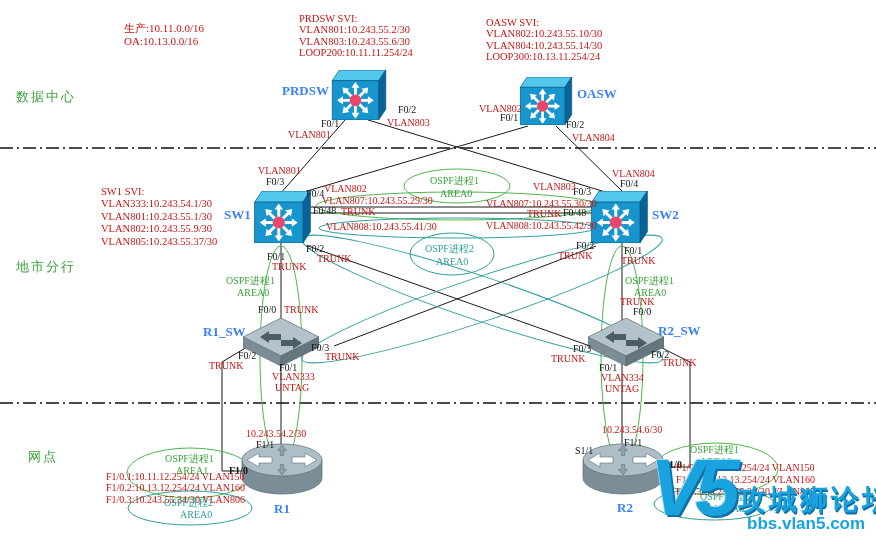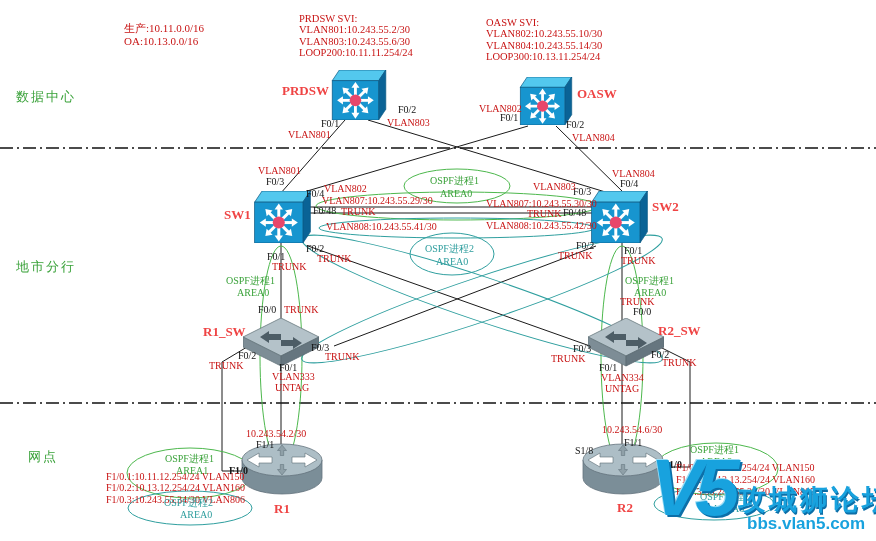--- a/index.html
+++ b/index.html
@@ -4,21 +4,21 @@
 <style>
   html,body{margin:0;padding:0;background:#fff;}
   #canvas{position:relative;width:876px;height:541px;background:#fff;overflow:hidden;
           font-family:"Liberation Serif",serif;}
   svg.overlay{position:absolute;left:0;top:0;z-index:1;}
   .icon{position:absolute;z-index:2;}
   .lbl{position:absolute;z-index:3;font-size:10px;color:#141414;white-space:nowrap;line-height:10px;}
   .red{color:#c81414;}
   .grn{color:#3aa23a;}
   .teal{color:#2d9d9d;}
-  .dev{color:#ef4444;font-weight:bold;font-size:13px;}
+  .dev{color:#3b82f6;font-weight:bold;font-size:13px;}
   .region{color:#3aa23a;font-size:13px;letter-spacing:2px;}
   .svi{position:absolute;z-index:3;font-size:10.5px;line-height:11.4px;color:#c81414;white-space:nowrap;}
   .svi div{white-space:nowrap;}
   .sub{font-size:10px;line-height:11.3px;}
   .wm{position:absolute;z-index:6;color:#18a2de;font-family:"Liberation Sans",sans-serif;white-space:nowrap;}
   .wm-logo{font-size:80px;font-weight:900;font-style:italic;letter-spacing:-8px;
            text-shadow:2px 2px 0 #0c6fa8, -1px -1px 0 #9adcf5;}
   .wm-name{font-size:28px;font-weight:900;letter-spacing:3px;text-shadow:1px 2px 0 #0c6fa8;}
   .wm-site{font-size:17px;font-weight:bold;text-align:right;}
   line,polyline{stroke:#1a1a1a;stroke-width:1;fill:none;}
@@ -117,20 +117,27 @@
     <div>VLAN801:10.243.55.2/30</div>
     <div>VLAN803:10.243.55.6/30</div>
     <div>LOOP200:10.11.11.254/24</div>
   </div>
   <div class="svi" style="left:486px;top:17px">
     <div>OASW SVI:</div>
     <div>VLAN802:10.243.55.10/30</div>
     <div>VLAN804:10.243.55.14/30</div>
     <div>LOOP300:10.13.11.254/24</div>
   </div>
+  <div class="svi" style="left:101px;top:186px;line-height:12.4px">
+    <div>SW1 SVI:</div>
+    <div>VLAN333:10.243.54.1/30</div>
+    <div>VLAN801:10.243.55.1/30</div>
+    <div>VLAN802:10.243.55.9/30</div>
+    <div>VLAN805:10.243.55.37/30</div>
+  </div>
 
   <svg class="icon" style="left:330px;top:70px" width="58" height="50">
       <use href="#sym-mlswitch"></use>
     </svg>
   <svg class="icon" style="left:518px;top:77px" width="56" height="48">
       <use href="#sym-mlswitch"></use>
     </svg>
   <svg class="icon" style="left:254px;top:191px" width="57" height="52">
       <use href="#sym-mlswitch"></use>
     </svg>
@@ -146,21 +153,21 @@
   <svg class="icon" style="left:240px;top:436px" width="84" height="64">
       <use href="#sym-router"></use>
     </svg>
   <svg class="icon" style="left:581px;top:436px" width="84" height="64">
       <use href="#sym-router"></use>
     </svg>
 
   <span class="lbl dev" style="left:282px;top:86px">PRDSW</span>
   <span class="lbl dev" style="left:577px;top:89px">OASW</span>
   <span class="lbl dev" style="left:224px;top:210px">SW1</span>
-  <span class="lbl dev" style="left:652px;top:202px">SW2</span>
+  <span class="lbl dev" style="left:652px;top:210px">SW2</span>
   <span class="lbl dev" style="left:203px;top:327px">R1_SW</span>
   <span class="lbl dev" style="left:658px;top:326px">R2_SW</span>
   <span class="lbl dev" style="left:274px;top:504px">R1</span>
   <span class="lbl dev" style="left:617px;top:503px">R2</span>
 
   <span class="lbl" style="left:321px;top:119px">F0/1</span>
   <span class="lbl" style="left:398px;top:105px">F0/2</span>
   <span class="lbl" style="left:500px;top:113px">F0/1</span>
   <span class="lbl" style="left:566px;top:120px">F0/2</span>
   <span class="lbl" style="left:266px;top:177px">F0/3</span>
@@ -178,21 +185,21 @@
   <span class="lbl" style="left:238px;top:351px">F0/2</span>
   <span class="lbl" style="left:279px;top:363px">F0/1</span>
   <span class="lbl" style="left:633px;top:307px">F0/0</span>
   <span class="lbl" style="left:573px;top:344px">F0/3</span>
   <span class="lbl" style="left:651px;top:350px">F0/2</span>
   <span class="lbl" style="left:599px;top:363px">F0/1</span>
   <span class="lbl" style="left:256px;top:440px">F1/1</span>
   <span class="lbl" style="left:229px;top:466px;font-weight:bold">F1/0</span>
   <span class="lbl" style="left:624px;top:438px">F1/1</span>
   <span class="lbl" style="left:663px;top:460px;font-weight:bold">F1/0</span>
-  <span class="lbl" style="left:575px;top:446px">S1/8</span>
+  <span class="lbl" style="left:575px;top:446px">S1/1</span>
 
   <span class="lbl red" style="left:288px;top:130px">VLAN801</span>
   <span class="lbl red" style="left:387px;top:118px">VLAN803</span>
   <span class="lbl red" style="left:479px;top:104px">VLAN802</span>
   <span class="lbl red" style="left:572px;top:133px">VLAN804</span>
   <span class="lbl red" style="left:258px;top:166px">VLAN801</span>
   <span class="lbl red" style="left:324px;top:184px">VLAN802</span>
   <span class="lbl red" style="left:533px;top:182px">VLAN803</span>
   <span class="lbl red" style="left:612px;top:169px">VLAN804</span>
   <span class="lbl red" style="left:322px;top:196px">VLAN807:10.243.55.29/30</span>

